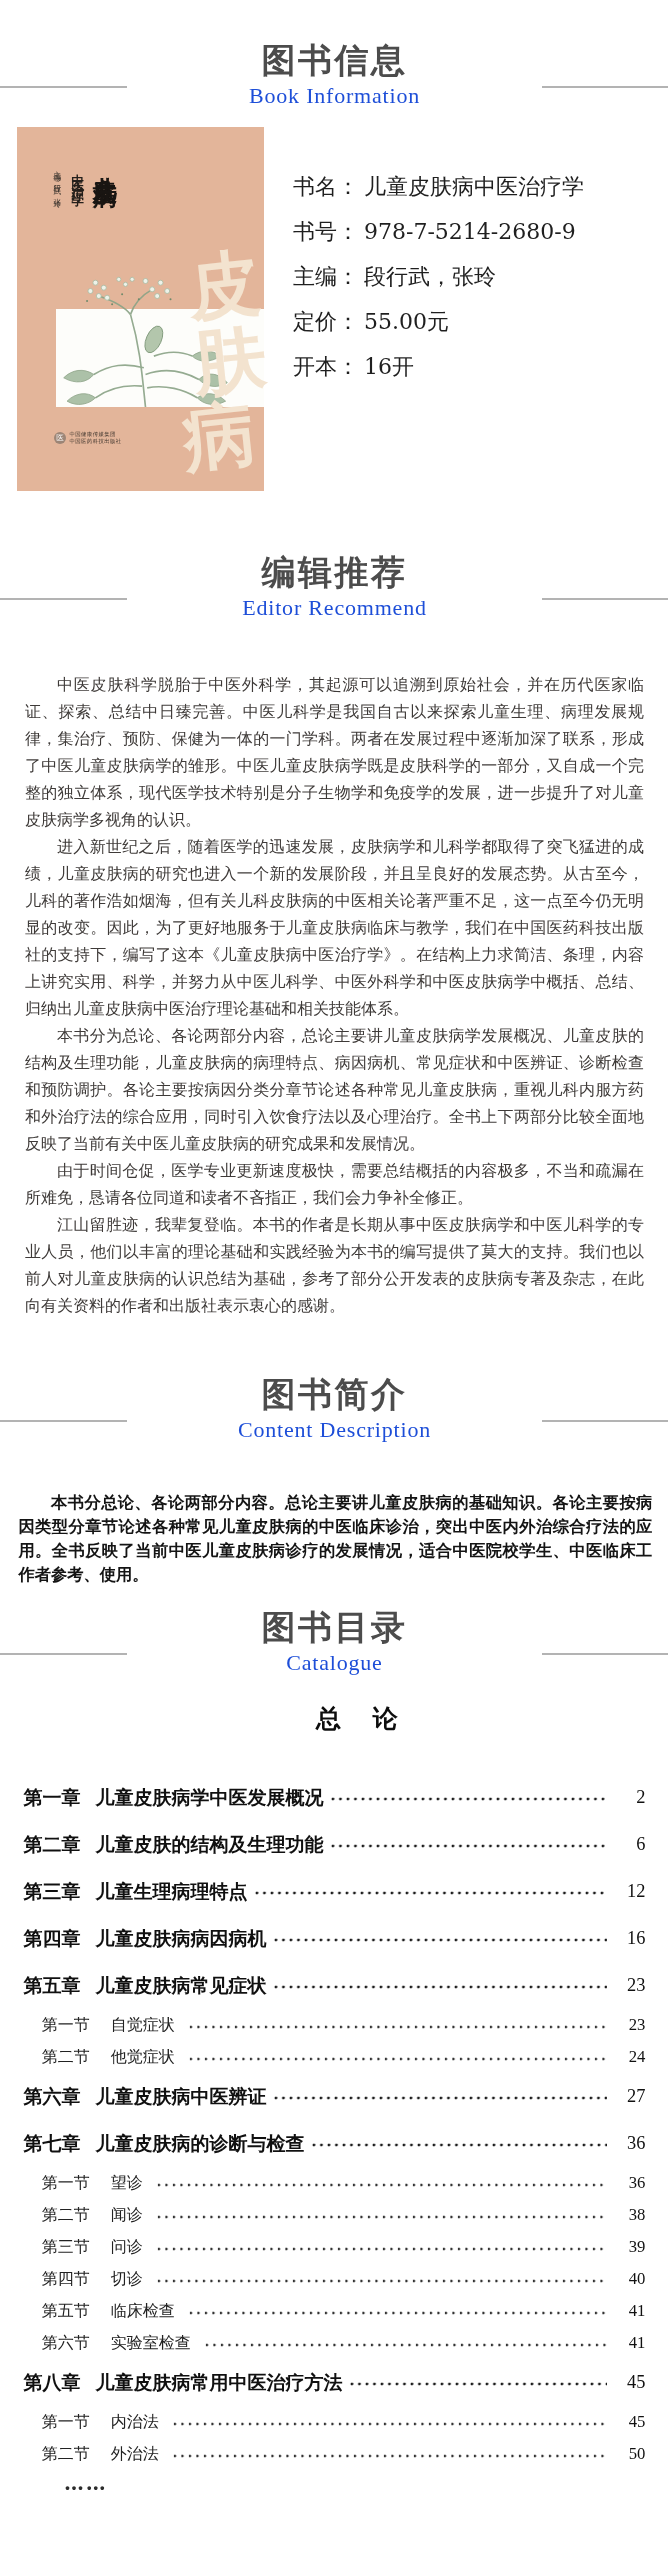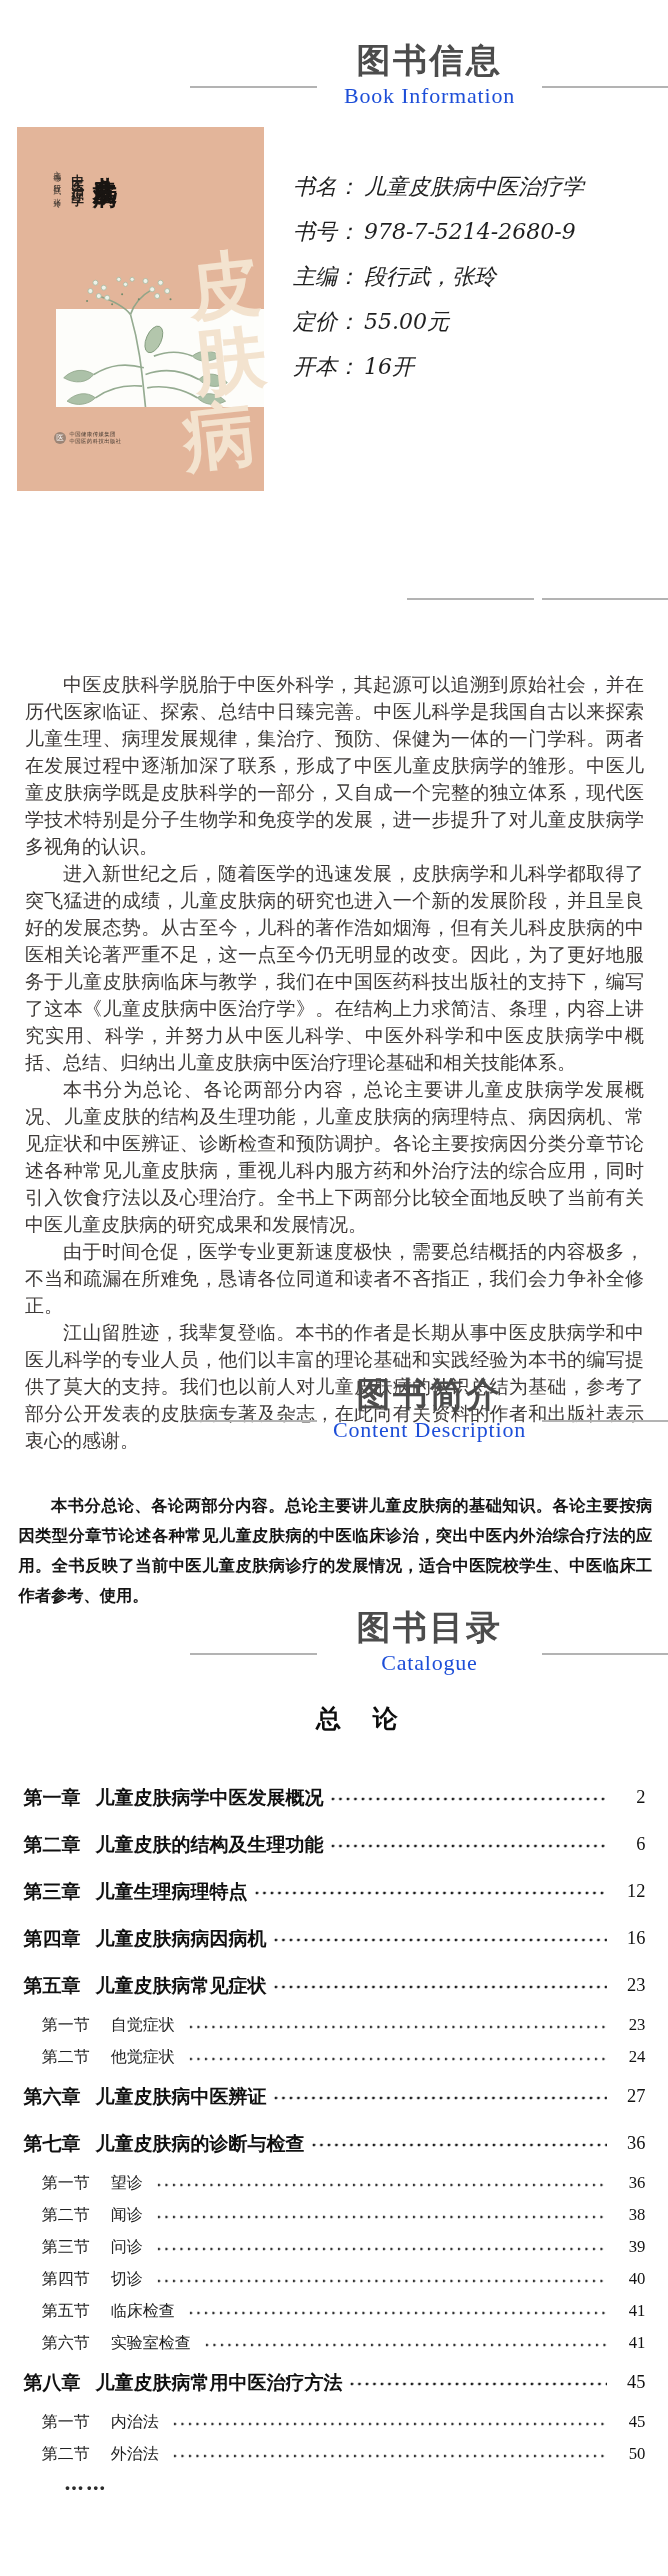--- a/index.html
+++ b/index.html
@@ -1,21 +1,21 @@
 <!DOCTYPE html>
 <html style="font-size:13.4px"><head>
 <meta charset="utf-8">
 <style>
   html,body{margin:0;padding:0;background:#fff;}
   .page{position:relative;width:669px;height:2576px;background:#ffffff;overflow:hidden;
         font-family:"Liberation Sans",sans-serif;}
 
   
-  .sec{position:absolute;left:0;width:100%;display:flex;justify-content:flex-end;
-       align-items:flex-start;gap:8px;}
+  .sec{position:absolute;left:0;width:100%;display:flex;justify-content:space-between;
+       align-items:flex-start;gap:23px;}
   .sec .line{width:127px;height:1.7px;background:#b3b3b3;margin-top:48px;}
   .sec .titles{min-width:209px;text-align:center;}
   .sec .zh{font-size:34px;font-weight:700;color:#4c4c4c;letter-spacing:2.5px;line-height:45px;
            font-family:"Liberation Sans",sans-serif;}
   .sec .en{font-size:22px;color:#1d4ed8;font-family:"Liberation Serif",serif;
            letter-spacing:0.8px;line-height:25px;}
 
   
   .cover{position:absolute;left:16.7px;top:127px;width:247px;height:364px;background:#e3b59a;}
   .cover .panel{position:absolute;left:39px;top:182px;width:208px;height:98px;background:#fdfdfa;}
@@ -30,30 +30,30 @@
   .v-ed{position:absolute;left:35px;top:38px;writing-mode:vertical-rl;font-size:7.5px;
         color:#3a332d;letter-spacing:1.7px;z-index:4;}
   .publisher{position:absolute;left:37px;top:304px;display:flex;align-items:center;gap:3.3px;z-index:4;}
   .publogo{width:12.5px;height:12.5px;border-radius:50%;background:#9c8576;color:#fff;font-size:7.5px;
            display:flex;align-items:center;justify-content:center;flex:0 0 12.5px;}
   .pub-lines{font-size:5.4px;line-height:7.1px;color:#40362e;letter-spacing:0.4px;}
 
   
   .details{position:absolute;left:293px;top:164px;width:368px;
            font-family:"DejaVu Serif",serif;font-size:22px;color:#1f1f1f;}
-  .detail-row{height:45px;display:flex;align-items:center;white-space:nowrap;font-style:italic;}
+  .detail-row{height:45px;display:flex;align-items:center;white-space:nowrap;}
   .detail-row .dv{margin-left:5px;}
 
   
   .rec-text{position:absolute;left:25px;top:671px;width:619px;font-family:"DejaVu Serif",serif;
-            font-size:19px;line-height:27px;color:#3e3a38;text-align:justify;}
+            font-size:16px;line-height:27px;color:#3e3a38;text-align:justify;}
   .rec-text p{margin:0;text-indent:2em;}
 
   
-  .intro-text{position:absolute;left:18.4px;top:1490px;width:634px;font-size:16.3px;line-height:30px;
+  .intro-text{position:absolute;left:18.4px;top:1490px;width:634px;font-size:16.3px;line-height:24px;
               color:#141414;font-weight:700;text-align:justify;text-indent:2em;
               font-family:"Liberation Sans",sans-serif;}
 
   
   .part-heading{position:absolute;left:0;top:1702px;width:100%;text-align:center;
                 font-family:"Liberation Serif",serif;font-weight:700;font-size:25px;color:#0d0d0d;
                 letter-spacing:3.3px;padding-left:24px;}
   .toc{position:absolute;left:23.4px;top:1774px;width:622px;}
   .trow{display:flex;align-items:center;}
   .trow.chapter{height:47px;font-family:"Liberation Sans",sans-serif;font-weight:700;
@@ -165,20 +165,24 @@
         <span class="dv">55.00元</span>
       </div>
       <div class="detail-row">
         <span class="dl">开本：</span>
         <span class="dv">16开</span>
       </div>
     </div>
 
   <section class="sec" style="top:550px">
     <div class="line"></div>
+    <div class="titles">
+      <div class="zh">编辑推荐</div>
+      <div class="en">Editor Recommend</div>
+    </div>
     <div class="line"></div>
   </section>
 
   <div class="rec-text" id="rec-text">
       <p>中医皮肤科学脱胎于中医外科学，其起源可以追溯到原始社会，并在历代医家临证、探索、总结中日臻完善。中医儿科学是我国自古以来探索儿童生理、病理发展规律，集治疗、预防、保健为一体的一门学科。两者在发展过程中逐渐加深了联系，形成了中医儿童皮肤病学的雏形。中医儿童皮肤病学既是皮肤科学的一部分，又自成一个完整的独立体系，现代医学技术特别是分子生物学和免疫学的发展，进一步提升了对儿童皮肤病学多视角的认识。</p>
       <p>进入新世纪之后，随着医学的迅速发展，皮肤病学和儿科学都取得了突飞猛进的成绩，儿童皮肤病的研究也进入一个新的发展阶段，并且呈良好的发展态势。从古至今，儿科的著作浩如烟海，但有关儿科皮肤病的中医相关论著严重不足，这一点至今仍无明显的改变。因此，为了更好地服务于儿童皮肤病临床与教学，我们在中国医药科技出版社的支持下，编写了这本《儿童皮肤病中医治疗学》。在结构上力求简洁、条理，内容上讲究实用、科学，并努力从中医儿科学、中医外科学和中医皮肤病学中概括、总结、归纳出儿童皮肤病中医治疗理论基础和相关技能体系。</p>
       <p>本书分为总论、各论两部分内容，总论主要讲儿童皮肤病学发展概况、儿童皮肤的结构及生理功能，儿童皮肤病的病理特点、病因病机、常见症状和中医辨证、诊断检查和预防调护。各论主要按病因分类分章节论述各种常见儿童皮肤病，重视儿科内服方药和外治疗法的综合应用，同时引入饮食疗法以及心理治疗。全书上下两部分比较全面地反映了当前有关中医儿童皮肤病的研究成果和发展情况。</p>
       <p>由于时间仓促，医学专业更新速度极快，需要总结概括的内容极多，不当和疏漏在所难免，恳请各位同道和读者不吝指正，我们会力争补全修正。</p>
       <p>江山留胜迹，我辈复登临。本书的作者是长期从事中医皮肤病学和中医儿科学的专业人员，他们以丰富的理论基础和实践经验为本书的编写提供了莫大的支持。我们也以前人对儿童皮肤病的认识总结为基础，参考了部分公开发表的皮肤病专著及杂志，在此向有关资料的作者和出版社表示衷心的感谢。</p>
     </div>

